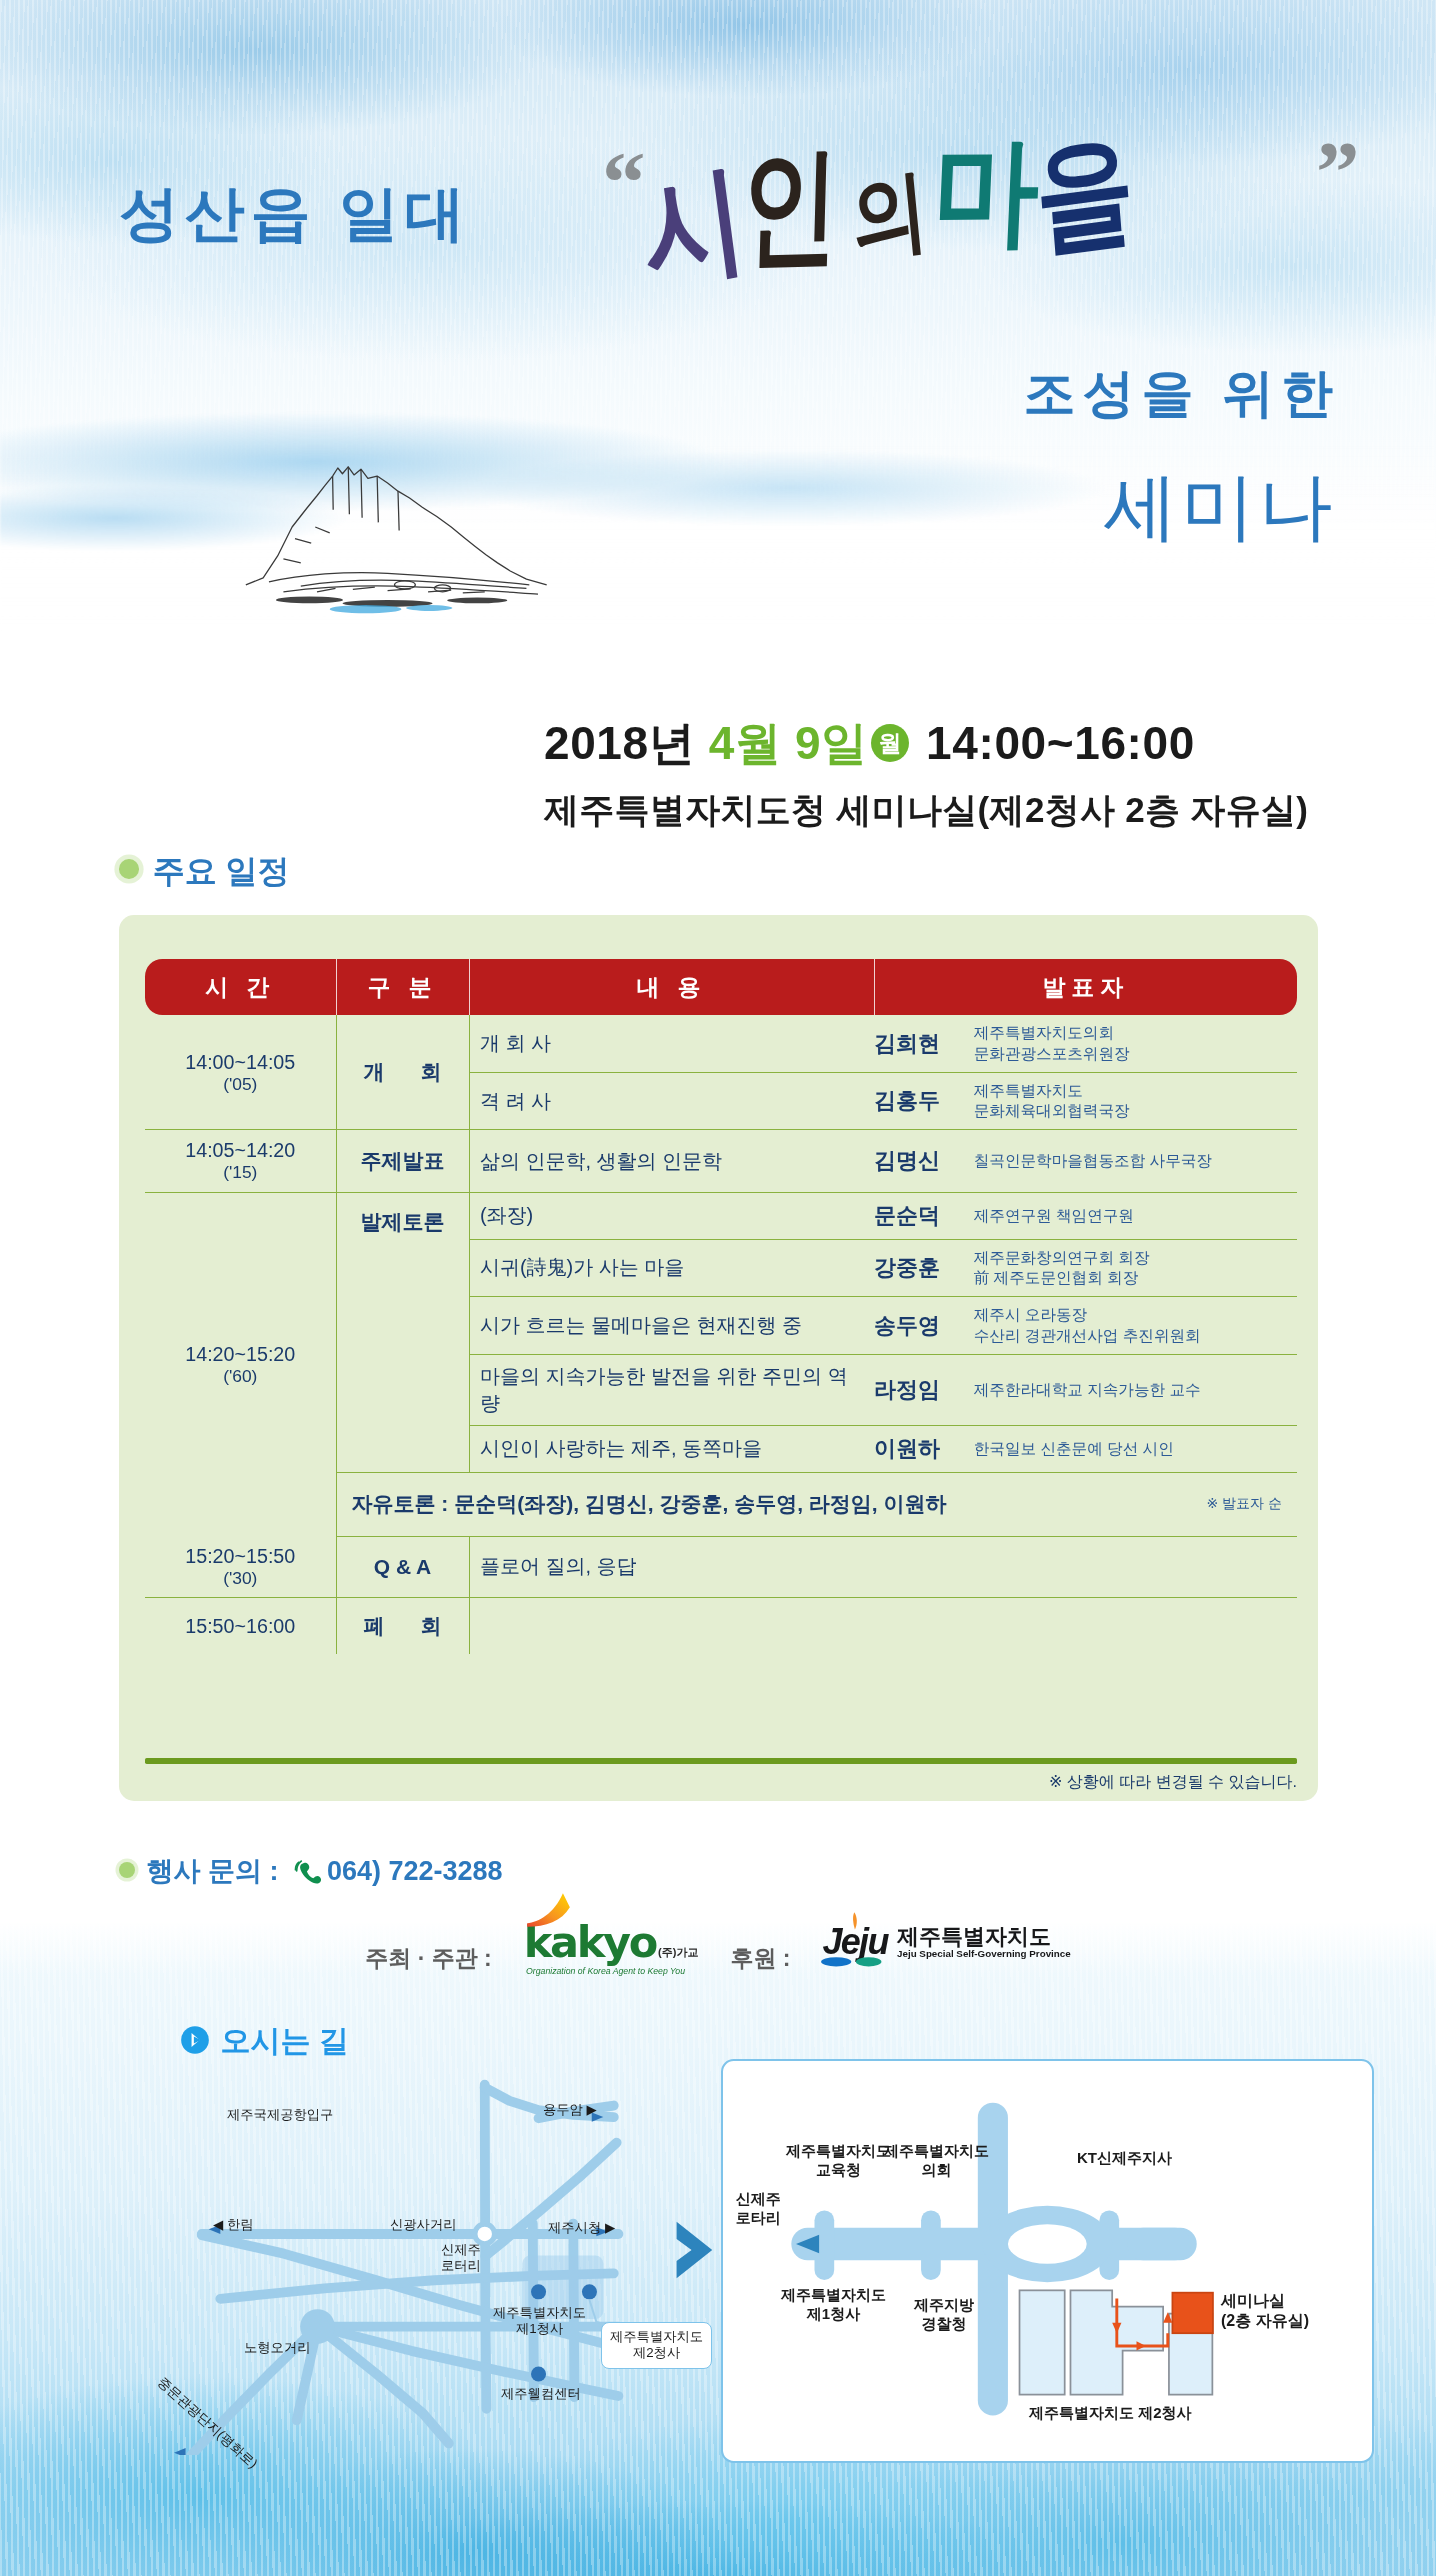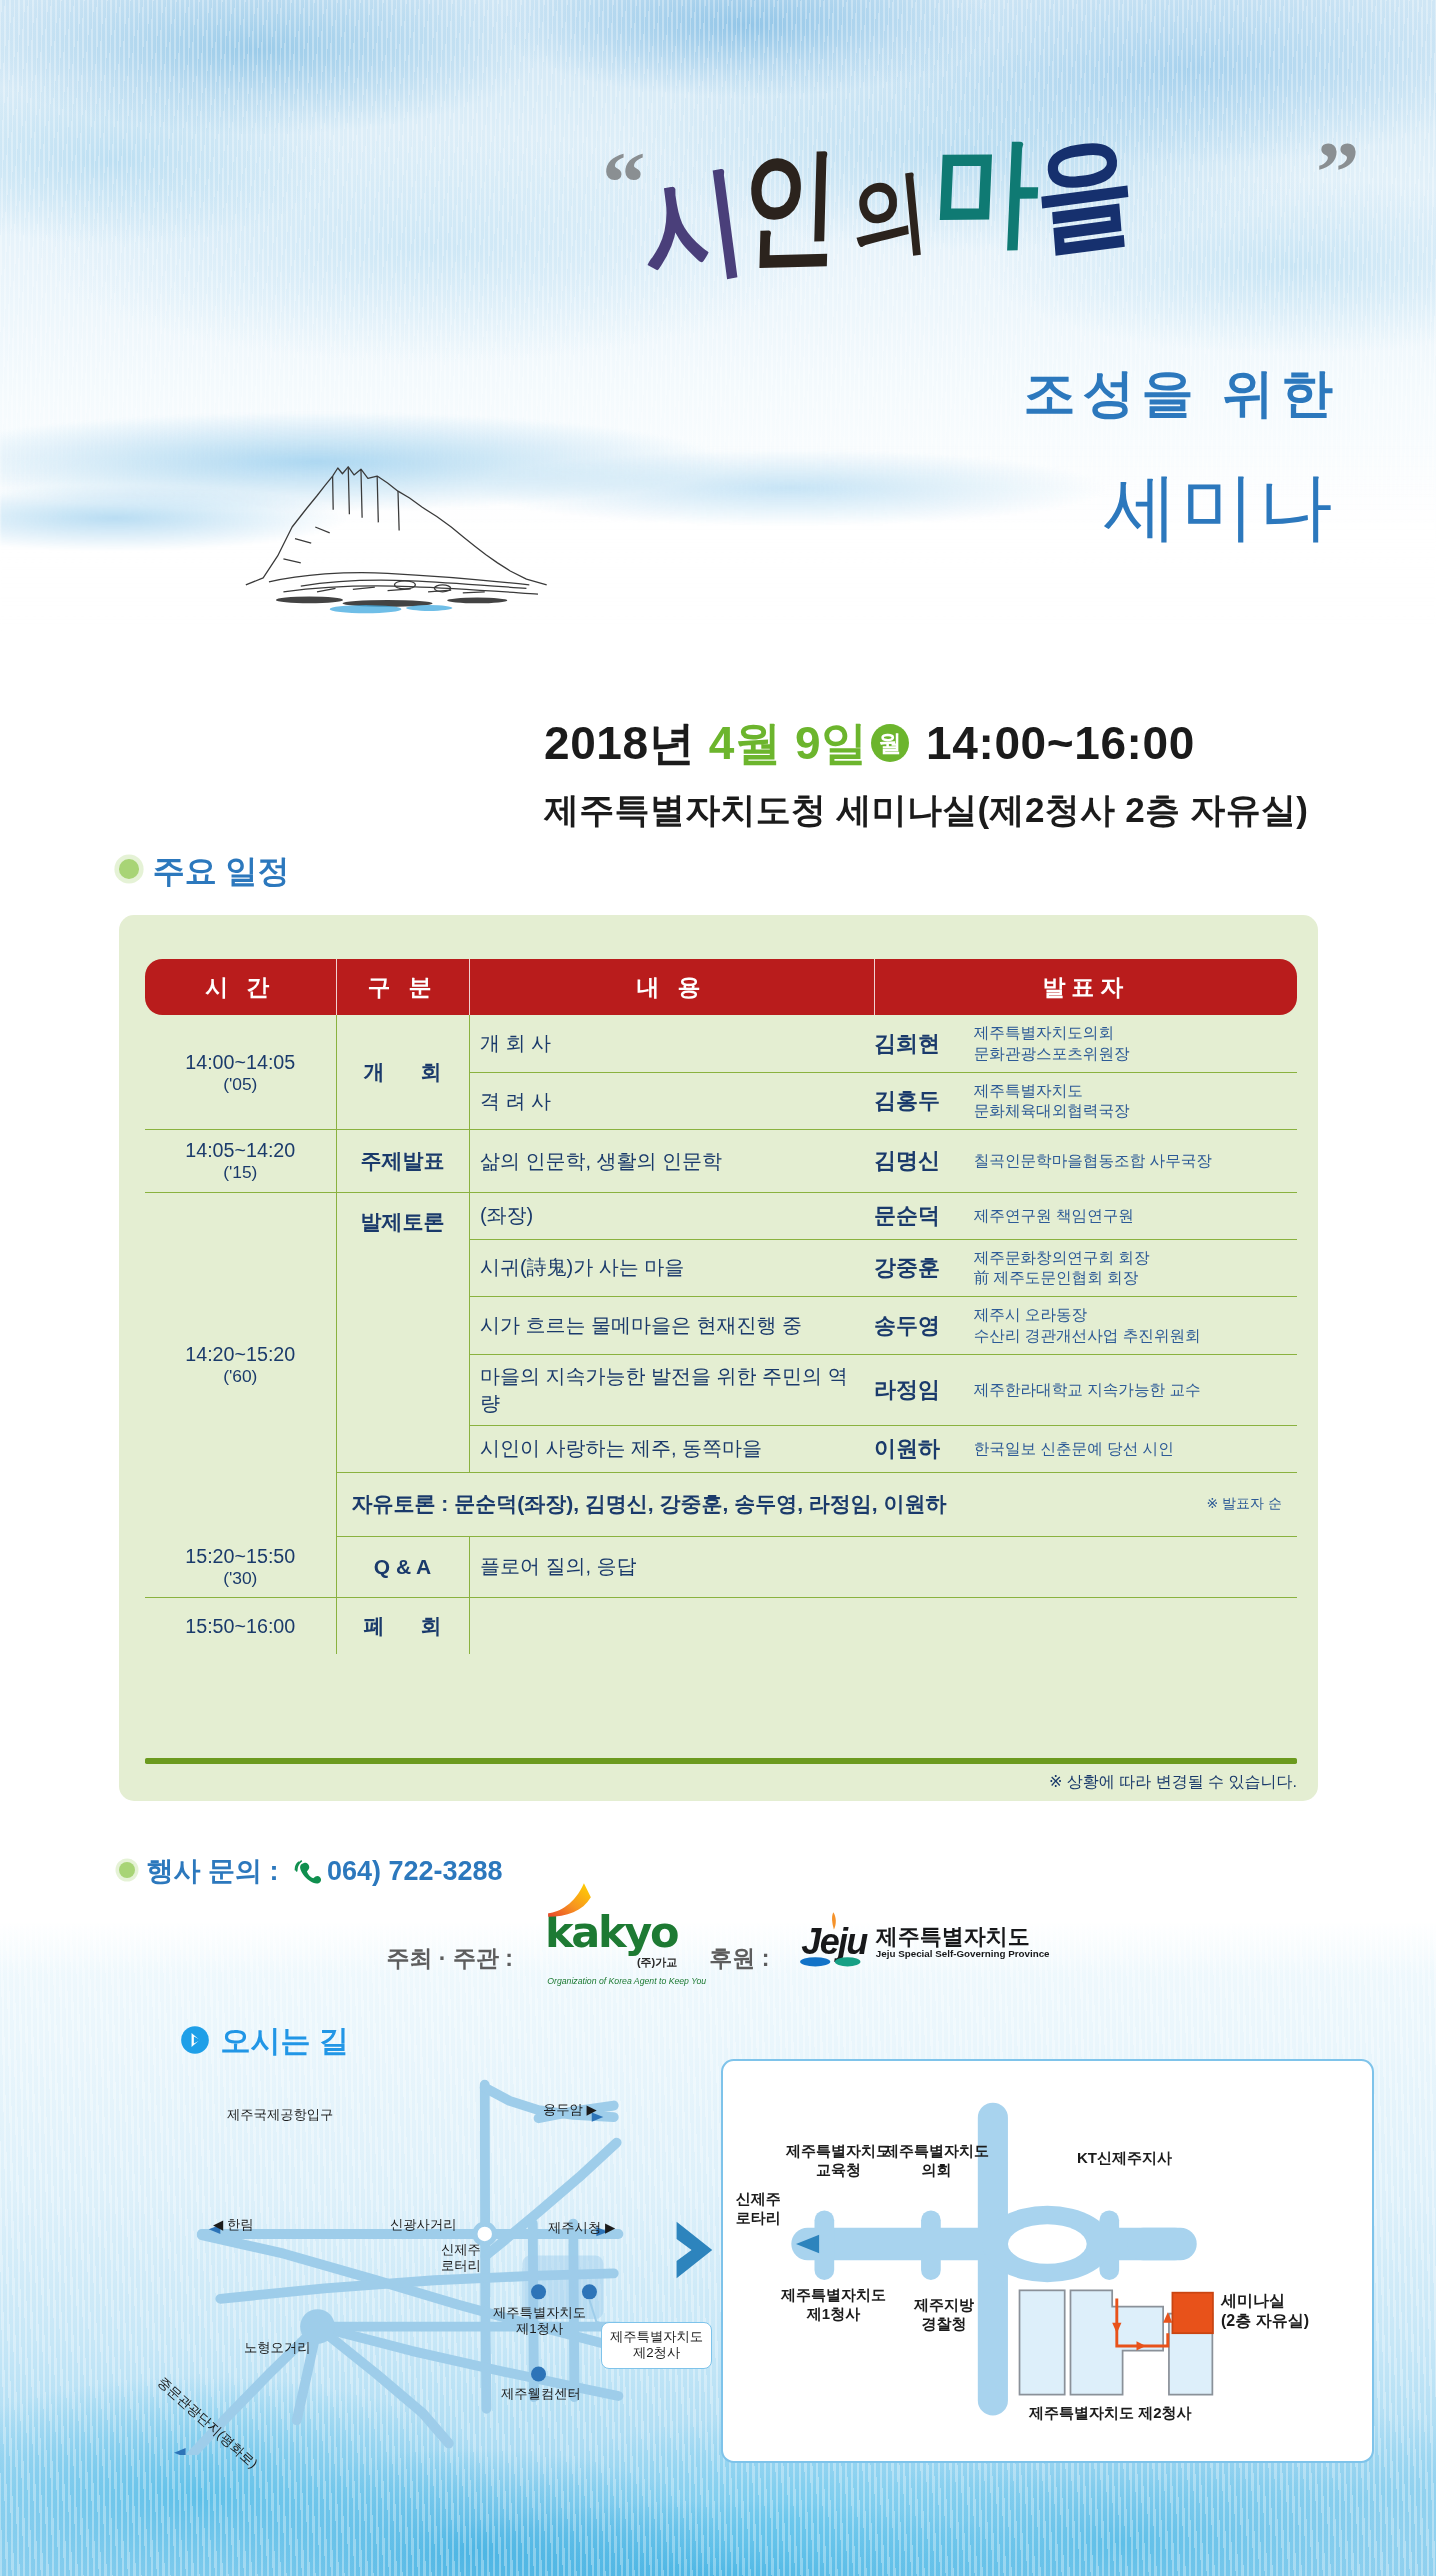--- a/index.html
+++ b/index.html
@@ -182,21 +182,21 @@
   }
   .contact .dot-green{ width:16px;height:16px; box-shadow:0 0 0 3.5px rgba(168,212,118,.30); margin-right:11.6px; vertical-align:2.3px;}
   .ph-icon{ display:inline-block; vertical-align:-3.5px; margin:0 5.8px 0 8px; }
 
   
   .sponsors{
     position:absolute; left:0; top:1905px; width:1436px; height:75px;
     display:flex; align-items:center; justify-content:center; gap:32px;
   }
   .sp-lbl{ font-size:23px; font-weight:700; color:#5d5d5d; white-space:nowrap;margin-top:32px; }
-  .kakyo{ position:relative; display:flex; align-items:flex-end; gap:2px;flex-direction:column; }
+  .kakyo{ position:relative; display:flex; align-items:flex-end; gap:2px; }
   .kakyo-word{
     font-size:43px; font-weight:800; color:#1d7a33; letter-spacing:-2.3px;
     font-family:"DejaVu Sans",sans-serif; line-height:.92;
   }
   .kakyo-sub{ position:absolute; left:2.3px; bottom:-14px; font-size:8.7px; color:#1d7a33; white-space:nowrap; font-style:italic;}
   .kakyo-kr{ font-size:11px; font-weight:700; color:#2a2a2a; white-space:nowrap; padding-bottom:2.3px;}
   .jeju{ display:flex; align-items:center; gap:9.3px; }
   .jeju-word{ font-size:36px; font-weight:800; color:#17181a; font-style:italic; letter-spacing:-1.7px; line-height:.9; position:relative;}
   .jeju-kr{ line-height:1.1; }
   .jeju-kr .k1{ font-size:22px; font-weight:800; color:#17181a; white-space:nowrap; }
@@ -227,20 +227,21 @@
 </head>
 <body>
 
 <div class="wc-top"></div>
 <div class="wc-sea"></div>
 <div class="wc-bottom"></div>
 <div class="wc-bottom-top-edge"></div>
 
 <div class="hdr">
 
+  <div class="t-sub1">성산읍 일대</div>
 
   <div class="calli">
     <span class="q l">“</span>
     <span class="q r">”</span>
     <div class="w">
       <span class="c1">시</span><span class="c2">인</span><span class="c3">의</span><span class="c4">마</span><span class="c5">을</span>
     </div>
   </div>
 
   <div class="t-sub2">조성을 위한</div>

